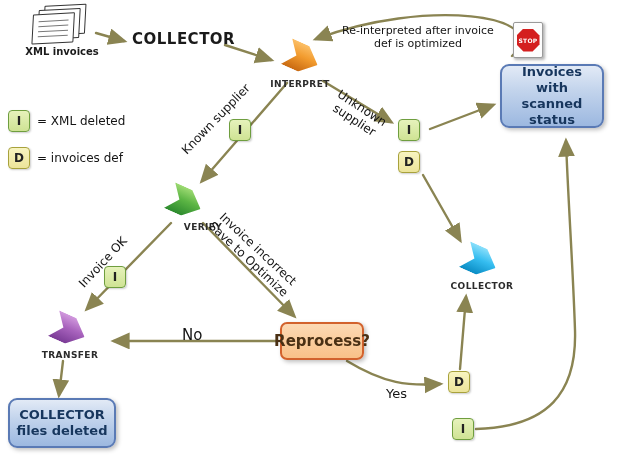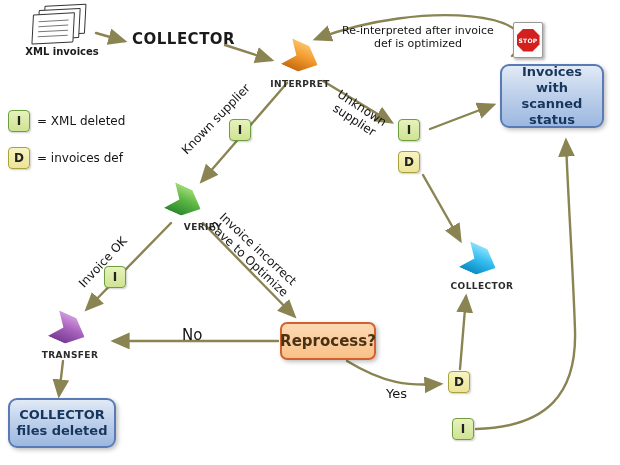--- a/index.html
+++ b/index.html
@@ -146,21 +146,21 @@
     <span style="display:block;">Invoice incorrect</span>
     <span style="display:block;">Save to Optimize</span>
   </div>
 
   <div class="abs chev purple" style="left:52px;top:316px;"></div>
   <div class="abs caption" style="left:38px;top:350px;width:64px;">TRANSFER</div>
 
   <div class="abs chev cyan" style="left:463px;top:247px;"></div>
   <div class="abs caption" style="left:450px;top:281px;width:64px;">COLLECTOR</div>
 
-  <div class="abs reprocess" style="left:280px;top:322px;width:96px;height:38px;">
+  <div class="abs reprocess" style="left:280px;top:322px;width:84px;height:38px;">
     <span>Reprocess?</span>
   </div>
 
   <div class="abs elabel" style="left:182px;top:326px;font-size:15px;">No</div>
   <div class="abs elabel" style="left:386px;top:386px;font-size:13px;">Yes</div>
 
   <div class="abs badge d" style="left:448px;top:371px;">
     <span>D</span>
   </div>
   <div class="abs badge i" style="left:452px;top:418px;">

